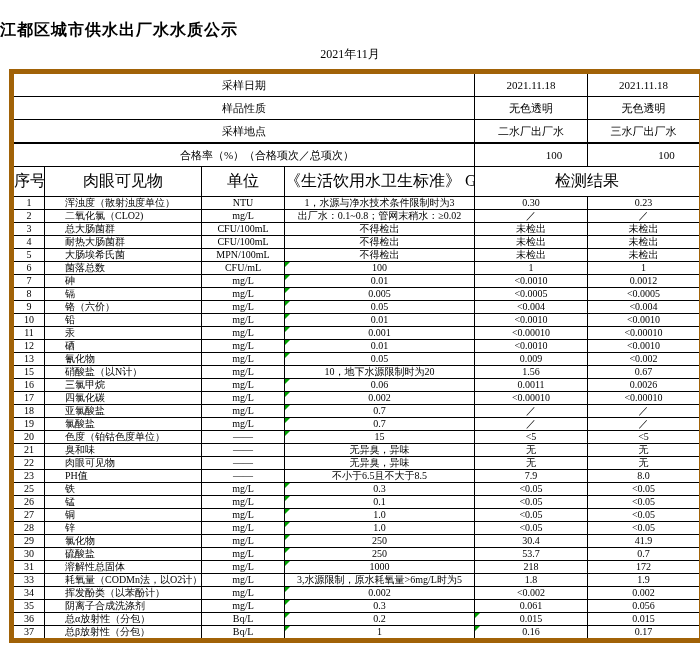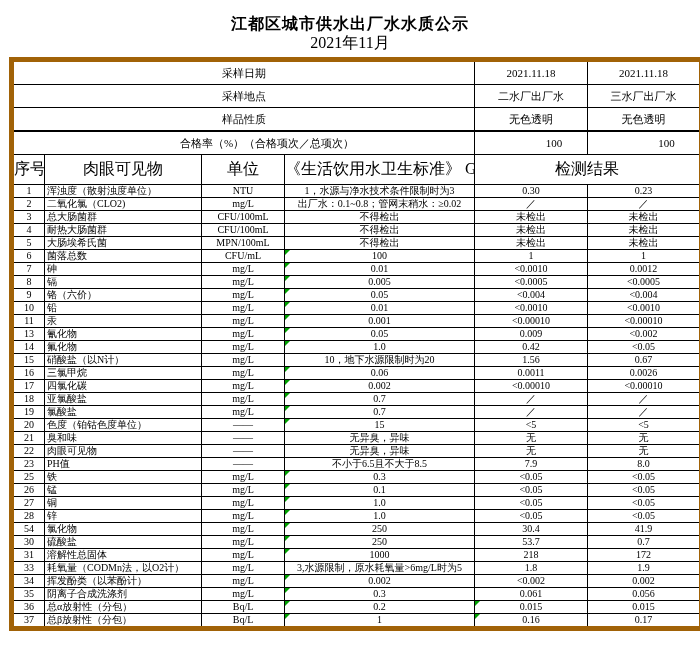--- a/index.html
+++ b/index.html
@@ -1,40 +1,40 @@
 <!DOCTYPE html>
 <html><head>
 <meta charset="utf-8">
 <style>
   html,body{margin:0;padding:0;background:#fff;}
   body{
     width:700px;height:654px;overflow:hidden;color:#000;
     font-family:"Liberation Serif","DejaVu Serif",serif;
   }
   .page-title{
-    text-align:center;font-size:16px;font-weight:bold;
-    padding-top:14px;line-height:20px;letter-spacing:1px;
+    font-size:16px;font-weight:bold;
+    padding-top:20px;line-height:20px;letter-spacing:1px;
   }
   .page-subtitle{
-    text-align:center;font-size:16px;line-height:13px;margin-top:2px;
+    text-align:center;font-size:12px;line-height:13px;margin-top:8px;
   }
   table.main{
     border-collapse:collapse;table-layout:fixed;
     margin:8px 0 0 9px;width:690px;
     border:5px solid #a16207;
   }
   td{
     border:1px solid #000;text-align:center;vertical-align:middle;
     padding:0;overflow:hidden;white-space:nowrap;position:relative;
   }
   tr.info-row td{height:22px;font-size:11px;}
   tr.rate-row td{border-top:2px solid #000;padding-left:46px;}
   tr.colhead-row td{height:29px;font-size:16px;}
   tr.body-row td{height:12px;line-height:12px;font-size:10px;}
-  td.c-item{text-align:left;padding-left:2px;}
+  td.c-item{text-align:left;padding-left:20px;}
   td.c-std{font-size:9.5px;}
   td.flag::before{
     content:"";position:absolute;left:0;top:0;width:0;height:0;
     border-top:5px solid #00a000;border-right:5px solid transparent;
   }
 </style>
 </head>
 <body>
 
 <div class="page-title">江都区城市供水出厂水水质公示</div>
@@ -49,28 +49,28 @@
       <col style="width:113px">
       <col style="width:114px">
   </colgroup>
   <tbody>
     <tr class="info-row">
       <td colspan="4">采样日期</td>
       <td>2021.11.18</td>
       <td>2021.11.18</td>
     </tr>
     <tr class="info-row">
+      <td colspan="4">样品性质</td>
+      <td>无色透明</td>
+      <td>无色透明</td>
+    </tr>
+    <tr class="info-row">
       <td colspan="4">采样地点</td>
       <td>二水厂出厂水</td>
       <td>三水厂出厂水</td>
-    </tr>
-    <tr class="info-row">
-      <td colspan="4">样品性质</td>
-      <td>无色透明</td>
-      <td>无色透明</td>
     </tr>
     <tr class="info-row rate-row">
       <td colspan="4">合格率（%）（合格项次／总项次）</td>
       <td>100</td>
       <td>100</td>
     </tr>
     <tr class="colhead-row">
       <td>序号</td>
       <td>肉眼可见物</td>
       <td>单位</td>
@@ -161,34 +161,34 @@
       </tr>
       <tr class="body-row">
         <td class="c-no">11</td>
         <td class="c-item">汞</td>
         <td class="c-unit">mg/L</td>
         <td class="c-std flag">0.001</td>
         <td class="c-res">&lt;0.00010</td>
         <td class="c-res">&lt;0.00010</td>
       </tr>
       <tr class="body-row">
+        <td class="c-no">12</td>
+        <td class="c-item">硒</td>
+        <td class="c-unit">mg/L</td>
+        <td class="c-std flag">0.01</td>
+        <td class="c-res">&lt;0.0010</td>
+        <td class="c-res">&lt;0.0010</td>
+      </tr>
+      <tr class="body-row">
         <td class="c-no">13</td>
         <td class="c-item">氰化物</td>
         <td class="c-unit">mg/L</td>
         <td class="c-std flag">0.05</td>
         <td class="c-res">0.009</td>
         <td class="c-res">&lt;0.002</td>
-      </tr>
-      <tr class="body-row">
-        <td class="c-no">14</td>
-        <td class="c-item">氟化物</td>
-        <td class="c-unit">mg/L</td>
-        <td class="c-std flag">1.0</td>
-        <td class="c-res">0.42</td>
-        <td class="c-res">&lt;0.05</td>
       </tr>
       <tr class="body-row">
         <td class="c-no">15</td>
         <td class="c-item">硝酸盐（以N计）</td>
         <td class="c-unit">mg/L</td>
         <td class="c-std">10，地下水源限制时为20</td>
         <td class="c-res">1.56</td>
         <td class="c-res">0.67</td>
       </tr>
       <tr class="body-row">
@@ -281,21 +281,21 @@
       </tr>
       <tr class="body-row">
         <td class="c-no">28</td>
         <td class="c-item">锌</td>
         <td class="c-unit">mg/L</td>
         <td class="c-std flag">1.0</td>
         <td class="c-res">&lt;0.05</td>
         <td class="c-res">&lt;0.05</td>
       </tr>
       <tr class="body-row">
-        <td class="c-no">54</td>
+        <td class="c-no">29</td>
         <td class="c-item">氯化物</td>
         <td class="c-unit">mg/L</td>
         <td class="c-std flag">250</td>
         <td class="c-res">30.4</td>
         <td class="c-res">41.9</td>
       </tr>
       <tr class="body-row">
         <td class="c-no">30</td>
         <td class="c-item">硫酸盐</td>
         <td class="c-unit">mg/L</td>

